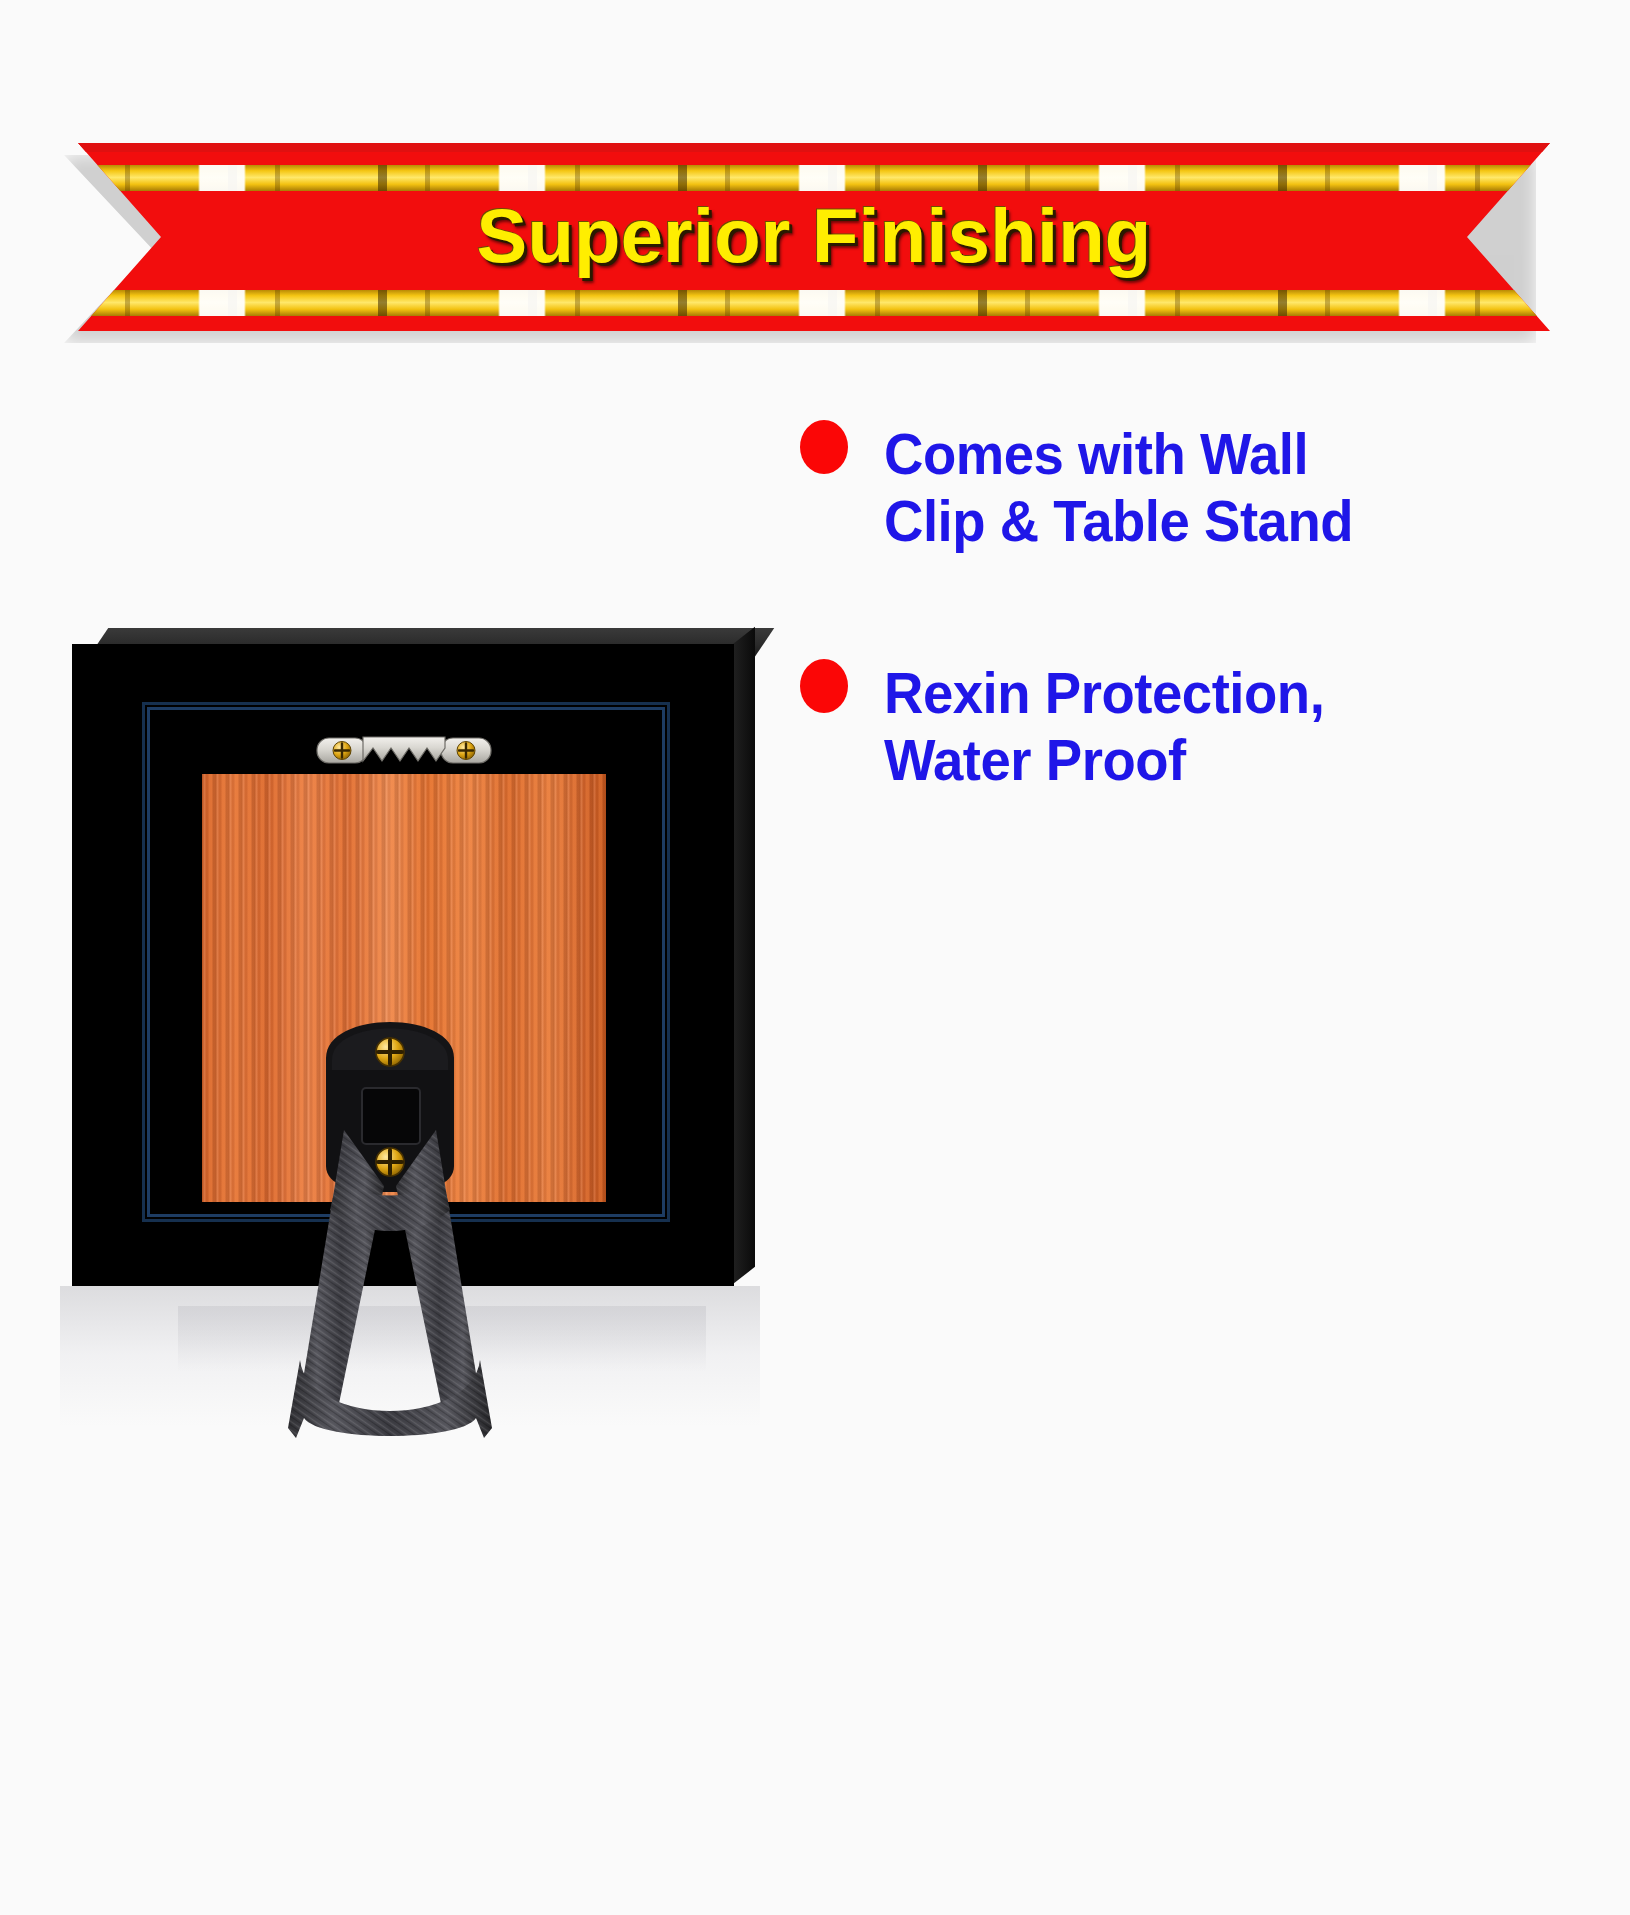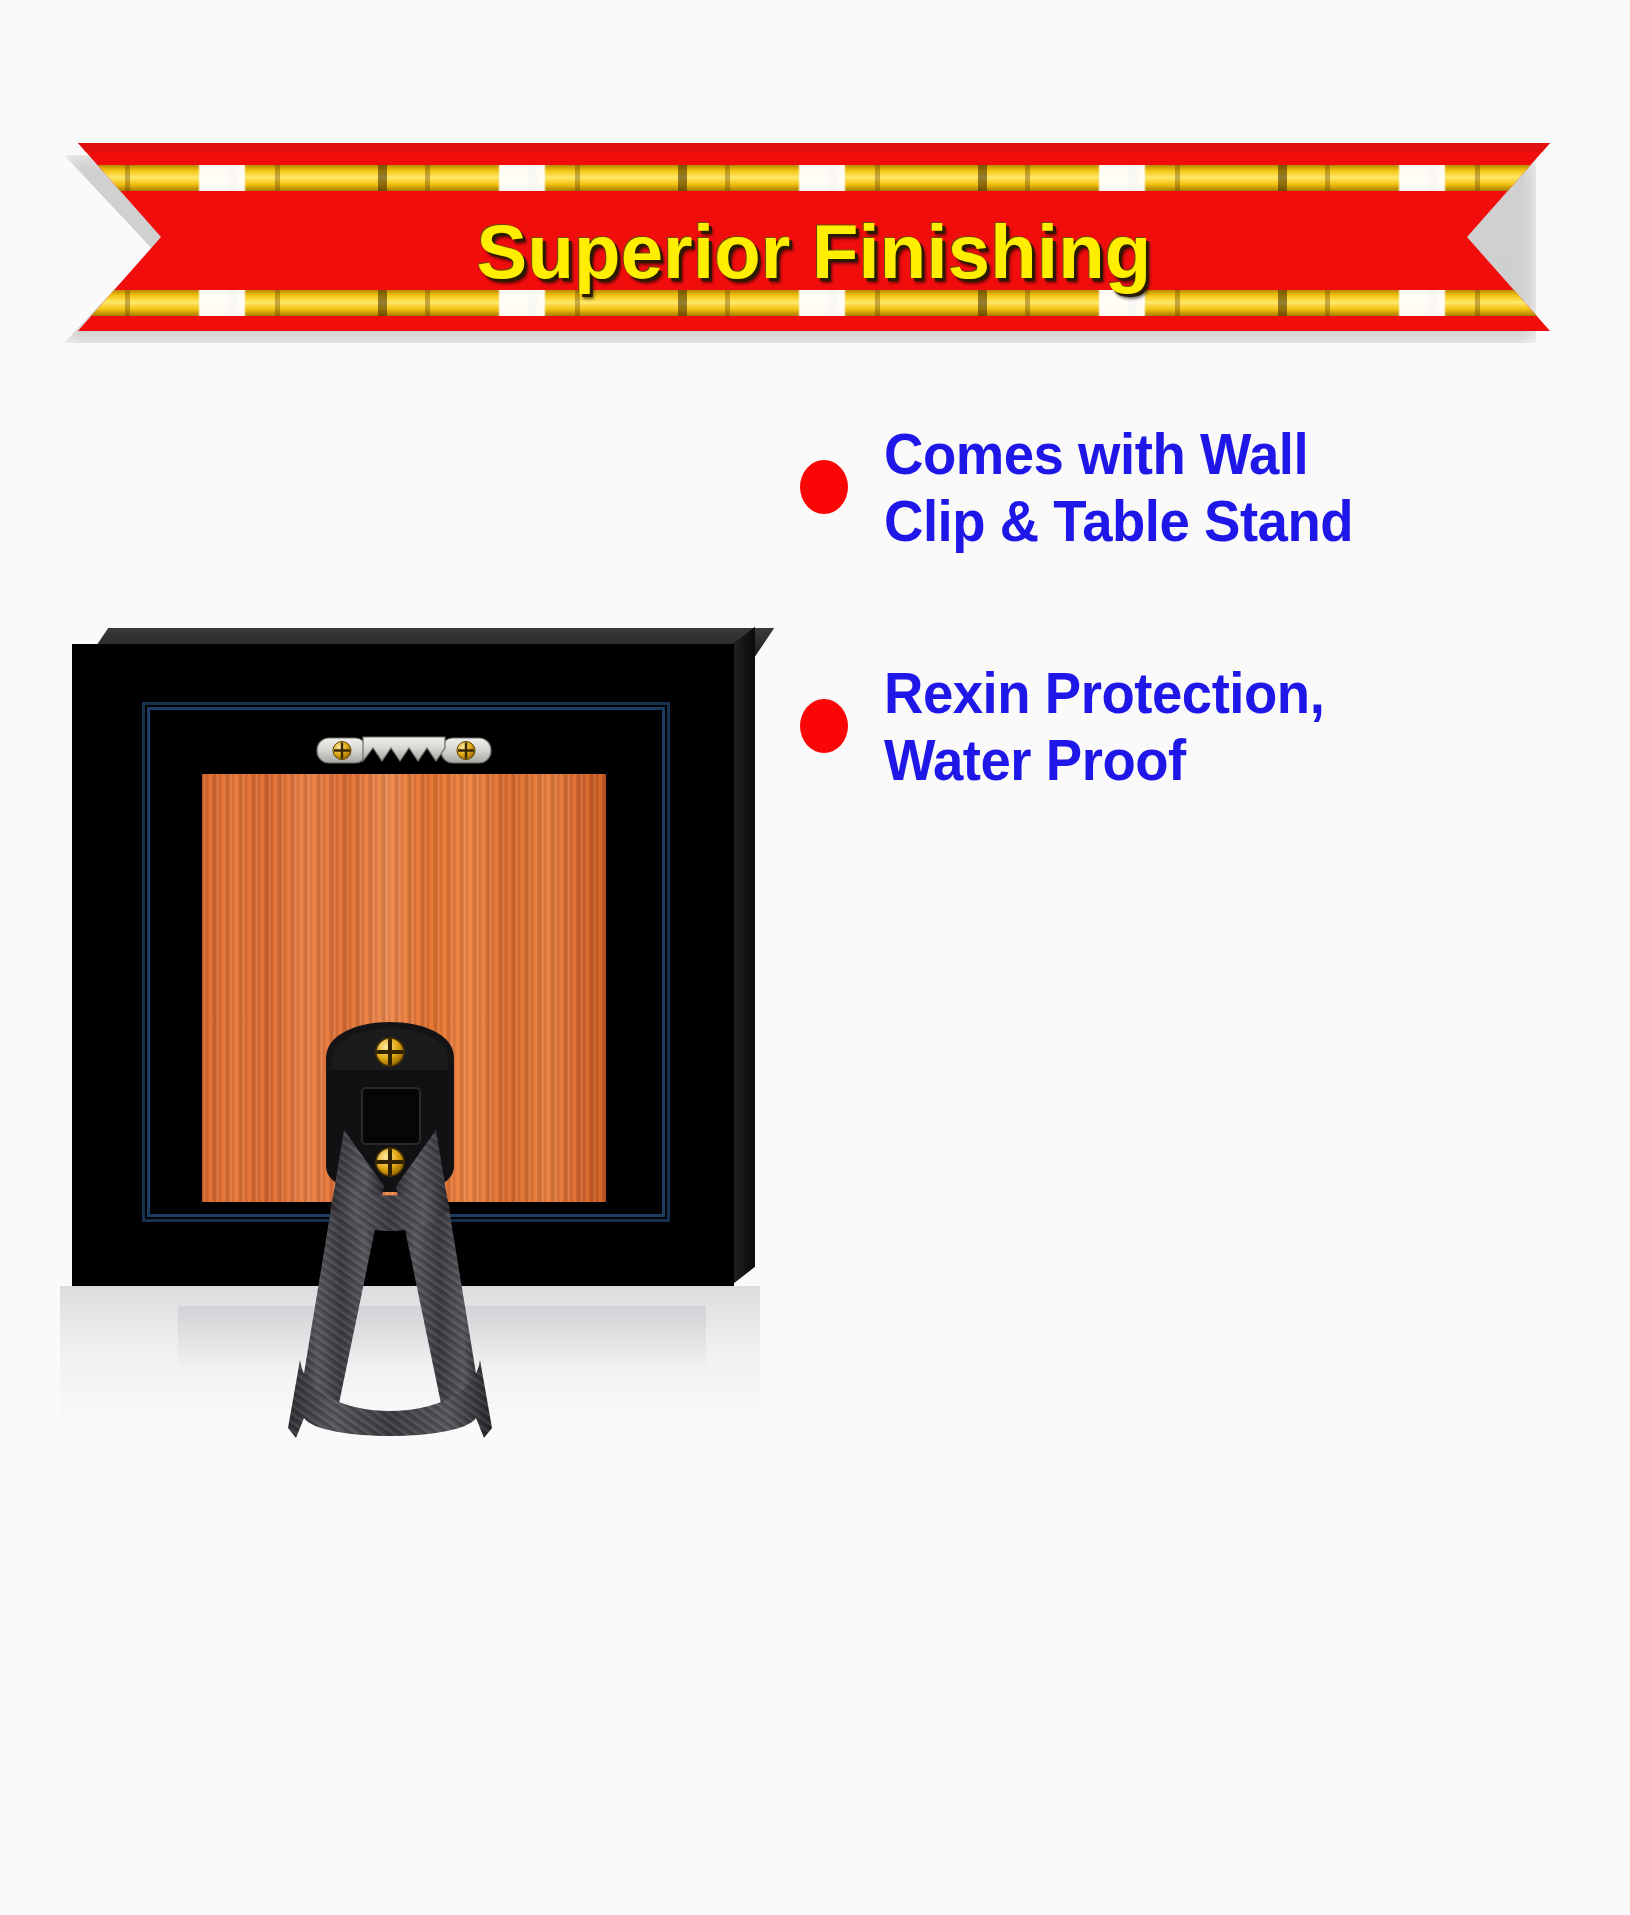--- a/index.html
+++ b/index.html
@@ -41,21 +41,21 @@
         rgba(60,40,0,.55) 0px, rgba(60,40,0,.55) 9px,
         rgba(255,215,60,0) 9px, rgba(255,215,60,0) 47px,
         rgba(90,60,0,.35) 47px, rgba(90,60,0,.35) 52px,
         rgba(255,215,60,0) 52px, rgba(255,215,60,0) 150px),
       linear-gradient(180deg,#b98a05 0%,#f5c613 22%,#ffe86a 48%,#f3c211 74%,#a87b04 100%);
   }
   .gold-top{top:22px;}
   .gold-bottom{top:147px;}
 
   .banner-title{
-    position:absolute;left:0;top:16px;width:1472px;height:172px;
+    position:absolute;left:0;top:0;width:1472px;height:172px;
     display:flex;align-items:center;justify-content:center;
     font-size:76px;font-weight:bold;
     color:#ffee00;
     letter-spacing:.2px;
     text-shadow:
       3px 3px 0 #2a1a00,
       4px 5px 3px rgba(0,0,0,.55),
       -1px -1px 0 #6b4d00;
     padding-top:12px;
     box-sizing:border-box;
@@ -130,21 +130,21 @@
   .reflection-box{
     position:absolute;left:118px;top:706px;width:528px;height:66px;
     background:linear-gradient(180deg,rgba(200,200,205,.55),rgba(250,250,250,0));
   }
 
   
   .bullets{
     position:absolute;left:800px;top:420px;width:790px;
   }
   .bullet{
-    display:flex;align-items:center;
+    display:flex;align-items:flex-start;
     margin-bottom:104px;
   }
   .bullet:last-child{margin-bottom:16px;}
   .dot{
     flex:0 0 auto;
     width:48px;height:54px;border-radius:50%;
     background:#fb0606;
     margin-right:36px;
   }
   .bullet-text{

